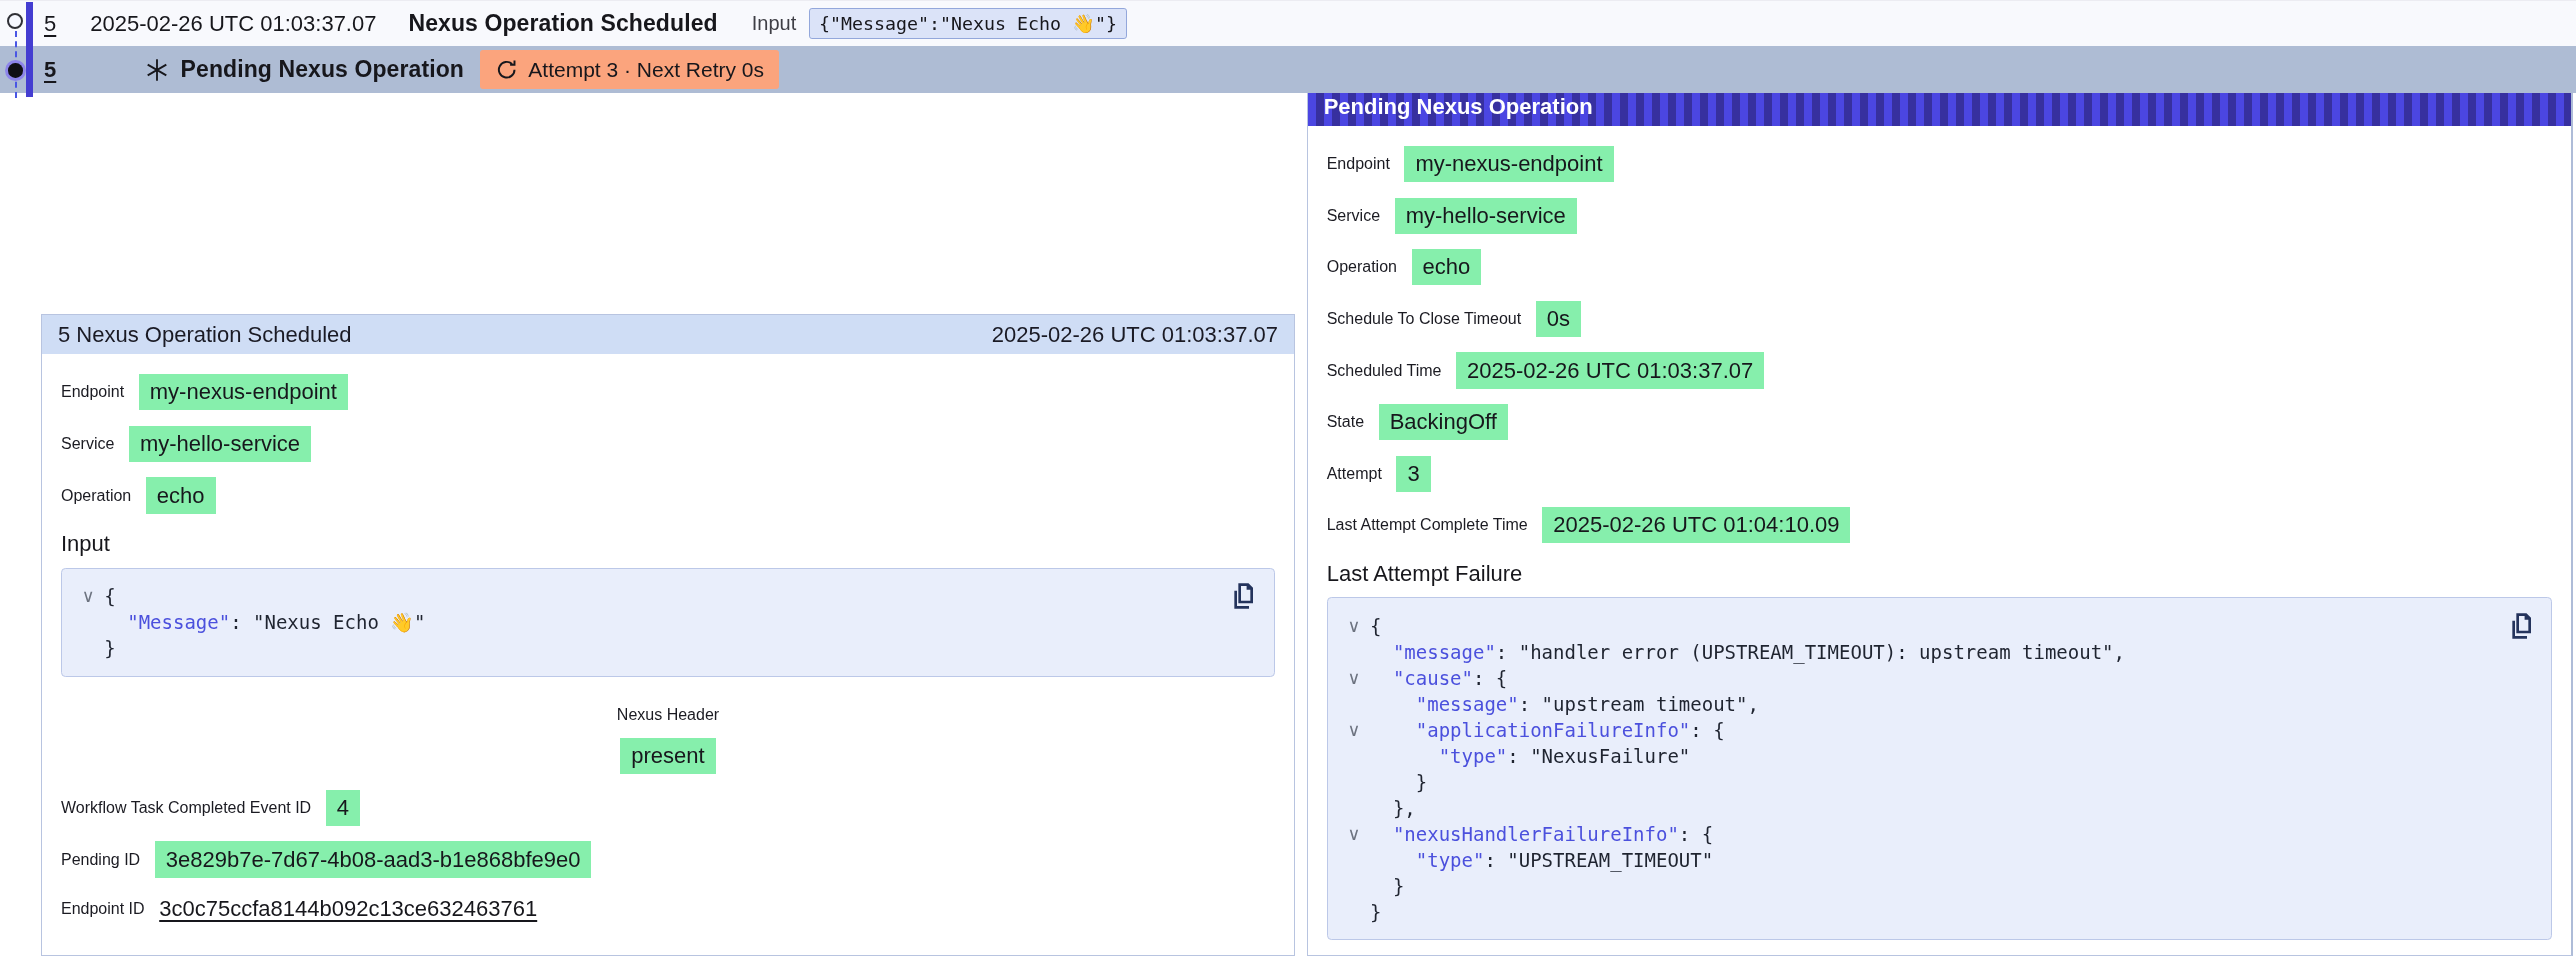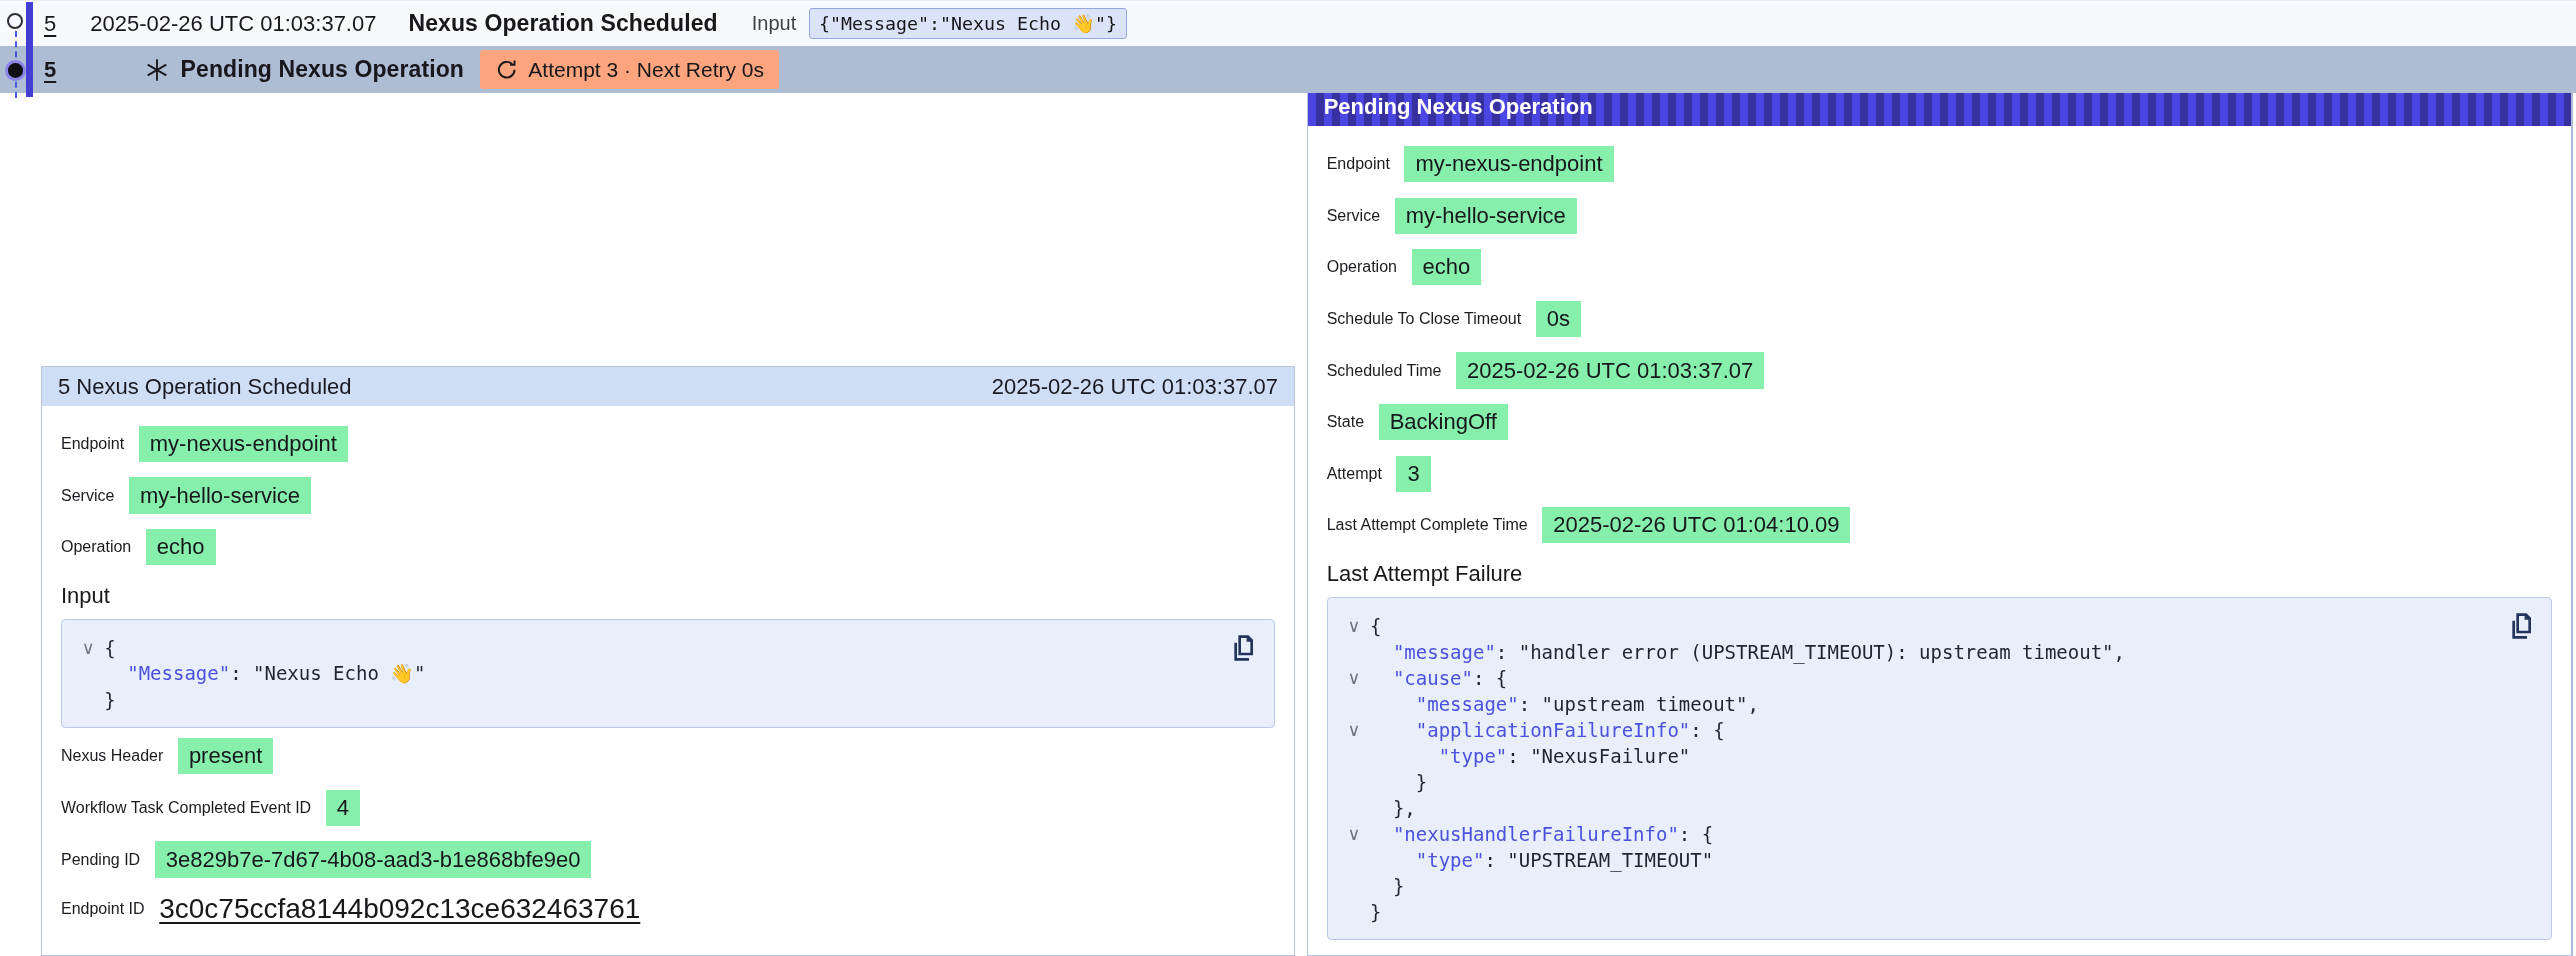--- a/index.html
+++ b/index.html
@@ -41,21 +41,21 @@
   .phead { height:39px; display:flex; align-items:center; justify-content:space-between;
            padding:0 16px; font-size:22px; }
   .phead.blue { background:#cfddf5; color:#1a1a24; }
   .phead.striped { background:repeating-linear-gradient(90deg,#4b46e2 0px,#4b46e2 8px,#37309f 8px,#37309f 16px);
                    color:#ffffff; font-weight:600; justify-content:flex-start; }
   .pbody { padding:4.4px 19px 14.6px 19px; }
 
   .field { display:flex; align-items:center; gap:14.6px; margin:15.4px 0; min-height:32px; }
   .flabel { font-size:16px; color:#1b1b22; }
   .fbadge { background:#86efac; border-radius:0; padding:5.1px 11px; font-size:22px; color:#17171c; }
-  .flink { font-size:28px; color:#17171c; text-decoration:underline; text-underline-offset:4.4px; cursor:pointer; }
+  .flink { font-size:22px; color:#17171c; text-decoration:underline; text-underline-offset:4.4px; cursor:pointer; }
   .sublabel { font-size:22px; margin:17.6px 0 10.3px 0; }
 
   
   .code-block { position:relative; background:#e9eefb; border:0.7px solid #bcc8e8; border-radius:4.4px;
                 padding:14.6px 66px 14.6px 10.3px; }
   .code-line { display:flex; align-items:center; height:26px; }
   .chev { width:32px; flex:none; text-align:center; color:#6d7380; font-size:17.6px; line-height:26px;
           cursor:pointer; user-select:none; }
   .code-text { font-family:"DejaVu Sans Mono", monospace; font-size:19px; white-space:pre; color:#1f2430; }
   .jkey { color:#4b50dd; }
@@ -137,21 +137,21 @@
               <span class="chev"></span>
               <span class="code-text">  <span class="jkey">"Message"</span><span class="jplain">: "Nexus Echo 👋"</span></span>
             </div>
             <div class="code-line">
               <span class="chev"></span>
               <span class="code-text"><span class="jplain">}</span></span>
             </div>
           </div>
       </div>
 
-      <div class="field" style="margin-top:10px;">
+      <div class="field" style="margin-top:29px;flex-direction:column;">
         <span class="flabel">Nexus Header</span>
         <span class="fbadge">present</span>
       </div>
       <div class="field">
         <span class="flabel">Workflow Task Completed Event ID</span>
         <span class="fbadge">4</span>
       </div>
       <div class="field">
         <span class="flabel">Pending ID</span>
         <span class="fbadge">3e829b7e-7d67-4b08-aad3-b1e868bfe9e0</span>

